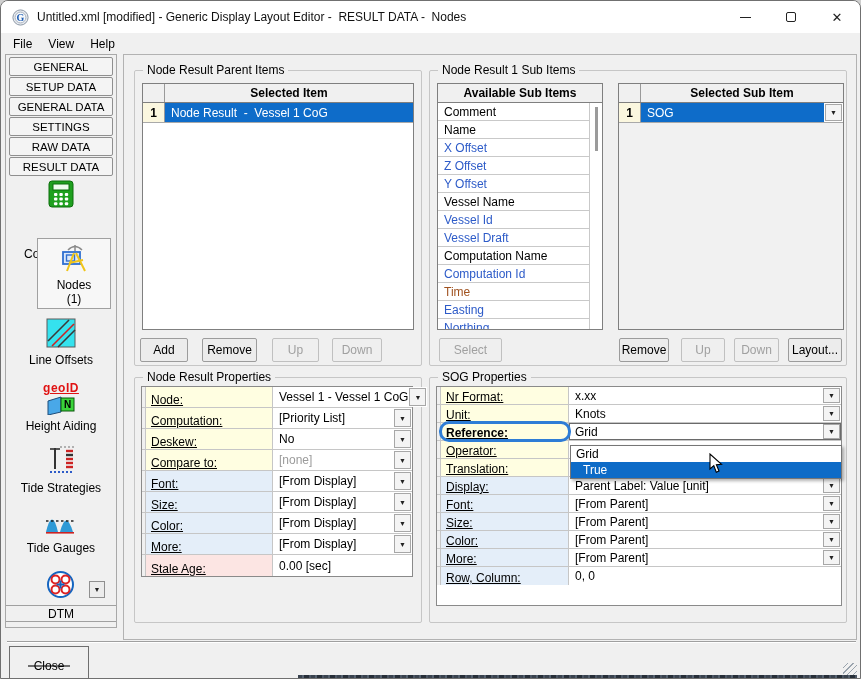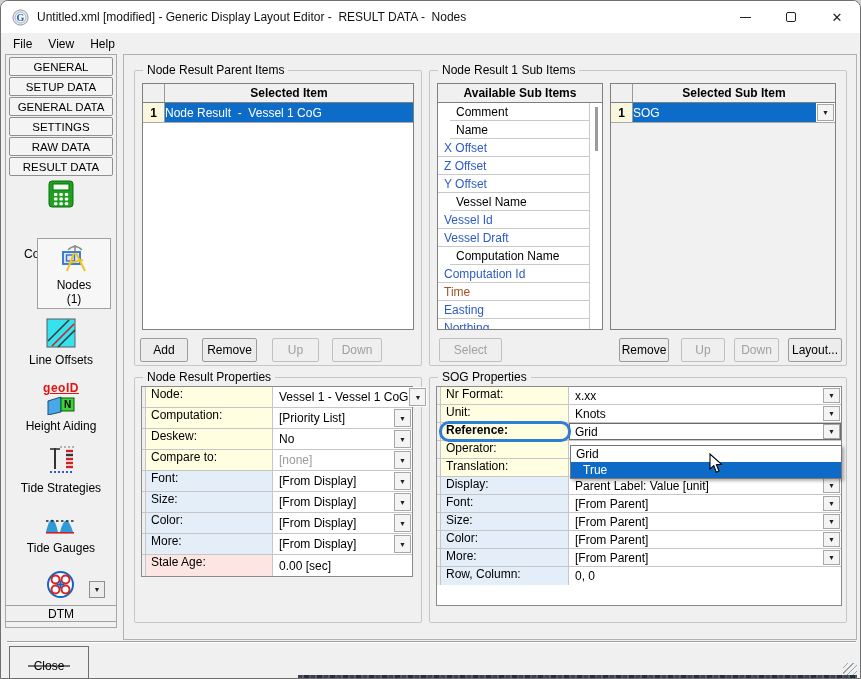--- a/index.html
+++ b/index.html
@@ -52,41 +52,41 @@
   .groupbox { position:absolute; border:1px solid #c6c6c6; border-radius:2px; }
   .gb-label { position:absolute; top:-8px; left:8px; background:#f0f0f0; padding:0 4px; font-size:12px; }
   #gb-parent { left:10px; top:15px; width:288px; height:296px; }
   #gb-sub    { left:305px; top:15px; width:418px; height:296px; }
   #gb-nodeprops { left:10px; top:322px; width:288px; height:246px; }
   #gb-sogprops  { left:305px; top:322px; width:418px; height:246px; }
 
   
   .seltable { position:absolute; border:1px solid #7f7f7f; background:#fff; overflow:hidden; }
   #parent-table { left:7px; top:12px; width:272px; height:247px; }
-  #selected-table { left:180px; top:12px; width:226px; height:247px; background:#f1f1f1; }
+  #selected-table { left:188px; top:12px; width:226px; height:247px; background:#f1f1f1; }
   .tbl-hdr { display:flex; height:19px; background:#f0f0f0; border-bottom:1px solid #7f7f7f; }
   .tbl-hdr .numcol { border-right:1px solid #9a9a9a; }
   .tbl-hdr .hdr-text { flex:1; display:flex; align-items:center; justify-content:center; font-weight:bold; }
   .numcol { width:22px; flex:0 0 22px; }
   .tbl-row { display:flex; height:20px; border-bottom:1px solid #a9a9a9; background:#fff; }
   .row-num { width:22px; flex:0 0 22px; background:#fbf7df; border-right:1px solid #9a9a9a;
              display:flex; align-items:center; justify-content:center; font-weight:bold; }
   .row-sel { flex:1; background:#0e6cc9; color:#fff; display:flex; align-items:center;
-             white-space:pre; }
+             padding-left:6px; white-space:pre; }
   .row-arrow { flex:0 0 17px; margin:1px; border:1px solid #a7a7a7; background:#f4f4f4;
                display:flex; align-items:center; justify-content:center; font-size:7px; color:#222; }
 
   #avail-list { position:absolute; left:7px; top:12px; width:166px; height:247px;
                 border:1px solid #7f7f7f; background:#fff; overflow:hidden; display:flex; flex-direction:column; }
   .avail-hdr { height:19px; flex:0 0 19px; border-bottom:1px solid #7f7f7f; background:#f0f0f0;
                display:flex; align-items:center; justify-content:center; font-weight:bold; }
   .avail-body { flex:1; display:flex; }
   .avail-rows { flex:1; }
   .avail-row { height:18px; border-bottom:1px solid #c9c9c9; display:flex; align-items:center; padding-left:6px; }
-  .c-black { color:#000;margin-left:12px; } .c-blue { color:#2d5bc8; } .c-brown { color:#a0521f; }
+  .c-black { color:#000; } .c-blue { color:#2d5bc8; } .c-brown { color:#a0521f; }
   .avail-track { flex:0 0 13px; border-left:1px solid #c9c9c9; background:#fff; position:relative; }
   .avail-thumb { position:absolute; left:5px; top:4px; width:3px; height:44px; background:#9b9b9b; }
 
   
   .btn { position:absolute; height:24px; background:#ececec; border:1px solid #9c9c9c; border-radius:2px;
          display:flex; align-items:center; justify-content:center; font-size:12px; }
   .btn.disabled { color:#a0a0a0; border-color:#c0c0c0; background:#efefef; }
   #btn-add{left:5px;top:267px;width:48px;} #btn-remove1{left:67px;top:267px;width:55px;}
   #btn-up1{left:137px;top:267px;width:47px;} #btn-down1{left:197px;top:267px;width:50px;}
   #btn-select{left:9px;top:267px;width:63px;} #btn-remove2{left:189px;top:267px;width:50px;}
@@ -94,22 +94,22 @@
   #btn-layout{left:358px;top:267px;width:54px;}
 
   
   .propgrid { position:absolute; border:1px solid #8a8a8a; background:#fff; }
   #node-grid { left:6px; top:8px; width:272px; height:191px; }
   #sog-grid  { left:6px; top:8px; width:406px; height:220px; }
   .prow { display:flex; border-bottom:1px solid #c6c6c6; }
   #node-grid .prow { height:21px; } #sog-grid .prow { height:18px; }
   .prow:last-child { border-bottom:none; }
   .pgutter { flex:0 0 4px; background:#f0f0f0; border-right:1px solid #c6c6c6; }
-  .plabel { flex:0 0 127px; border-right:1px solid #c6c6c6; display:flex; align-items:flex-start;
-            padding-left:5px; position:relative; }
+  .plabel { flex:0 0 127px; border-right:1px solid #c6c6c6; display:flex; align-items:flex-end;
+            padding-left:5px; position:relative;text-decoration:underline; }
   #sog-grid .plabel { flex:0 0 128px; }
   .bg-yellow { background:#fffee1; } .bg-blue { background:#e4eef9; } .bg-pink { background:#fce5e3; }
   .pvalue { flex:1; background:#fff; display:flex; align-items:center; position:relative; }
   .vtext { flex:1; padding-left:6px; white-space:pre; overflow:hidden; }
   .pvalue.muted .vtext { color:#9b9b9b; }
   .parrow { flex:0 0 17px; align-self:stretch; margin:1px; border:1px solid #a7a7a7; background:#f4f4f4;
             display:flex; align-items:center; justify-content:center; font-size:7px; color:#222; }
   .prow.focused .plabel { font-weight:bold; }
   .focus-ring { position:absolute; left:-2px; top:-2px; right:-3px; bottom:-2px;
                 border:3px solid #2e7dd6; border-radius:10px; pointer-events:none; z-index:5; }

